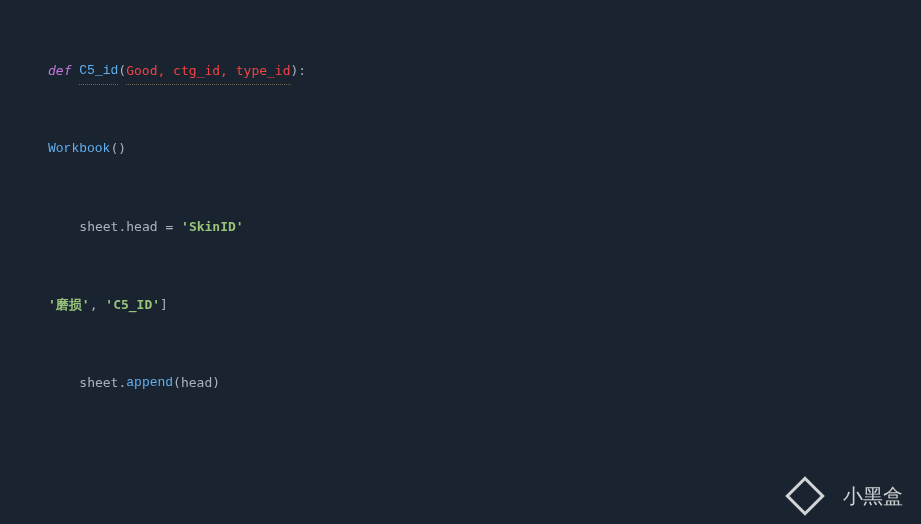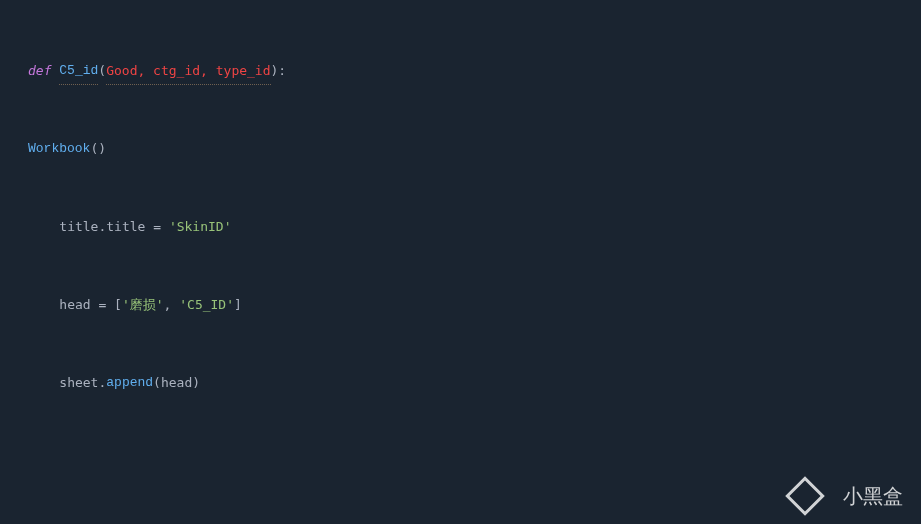--- a/index.html
+++ b/index.html
@@ -1,34 +1,34 @@
 <!DOCTYPE html>
 <html><head>
 <meta charset="utf-8">
 <style>
   html,body{margin:0;padding:0;background:#1a2430;color:#abb2bf;width:921px;height:524px;overflow:hidden;font-family:"SF Mono",Menlo,Consolas,monospace;font-size:13px;line-height:26px;}
   .editor{position:relative;padding-top:6px;padding-left:28px;white-space:pre;box-sizing:border-box;}
-  .line{height:26px;display:flex;align-items:center;}
+  .line{height:26px;display:flex;align-items:center;margin-left:20px;}
   .kw{color:#c678dd;font-style:italic;}
   .fn{color:#61afef;font-family:Liberation Mono, monospace;}
-  .str{color:#98c379;}
+  .str{color:#98c379;font-weight:bold;}
   .param{color:#ef4444;}
   .punc{color:#abb2bf;}
   .sq{border-bottom:1px dotted #706050;}
   .watermark{position:absolute;right:18px;bottom:14px;display:flex;align-items:center;gap:24px;color:rgba(255,255,255,0.8);font-family:system-ui,sans-serif;font-size:20px;font-weight:500;margin-left:36px;}
   .wm-ico{width:28px;height:28px;border:3px solid rgba(255,255,255,0.8);box-sizing:border-box;transform:rotate(45deg);}
 </style>
 </head>
 <body>
 
 <div class="editor">
   <div class="line"><span class="kw">def </span><span class="fn sq">C5_id</span><span class="punc">(</span><span class="param sq">Good, ctg_id, type_id</span><span class="punc">)</span><span class="punc">:</span></div>
   <div class="line"><span class="fn">Workbook</span><span>()</span></div>
-  <div class="line"><span>    title.title = </span><span class="str">'SkinID'</span></div>
-  <div class="line"><span>    head = [</span><span class="str">'磨损'</span><span>, </span><span class="str">'C5_ID'</span><span>]</span></div>
+  <div class="line"><span>    sheet.head = </span><span class="str">'SkinID'</span></div>
+  <div class="line"><span class="str">'磨损'</span><span>, </span><span class="str">'C5_ID'</span><span>]</span></div>
   <div class="line"><span>    sheet.</span><span class="fn">append</span><span>(head)</span></div>
   
   
   
   
   
   
   
   
   

